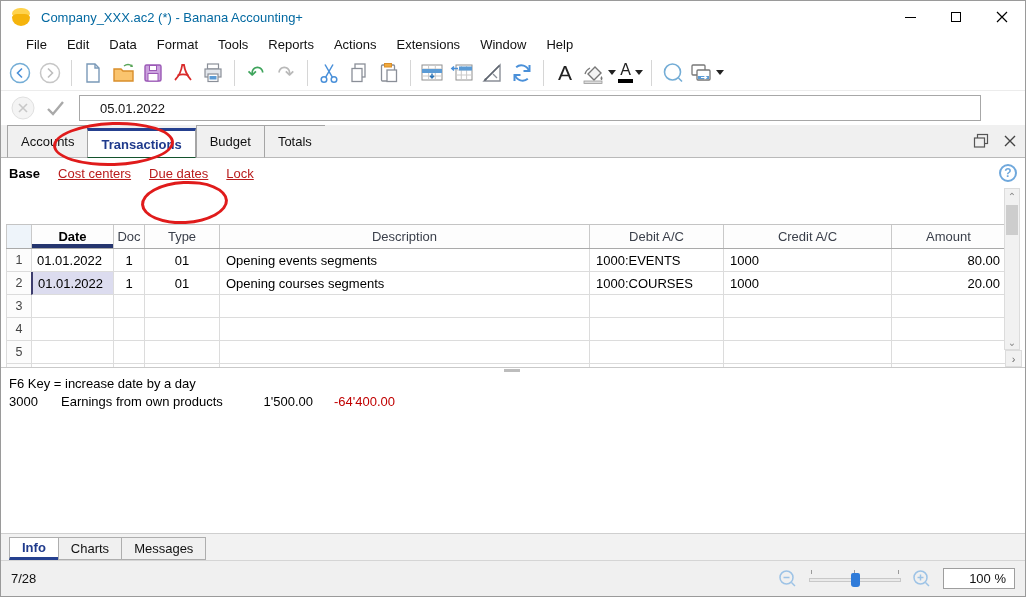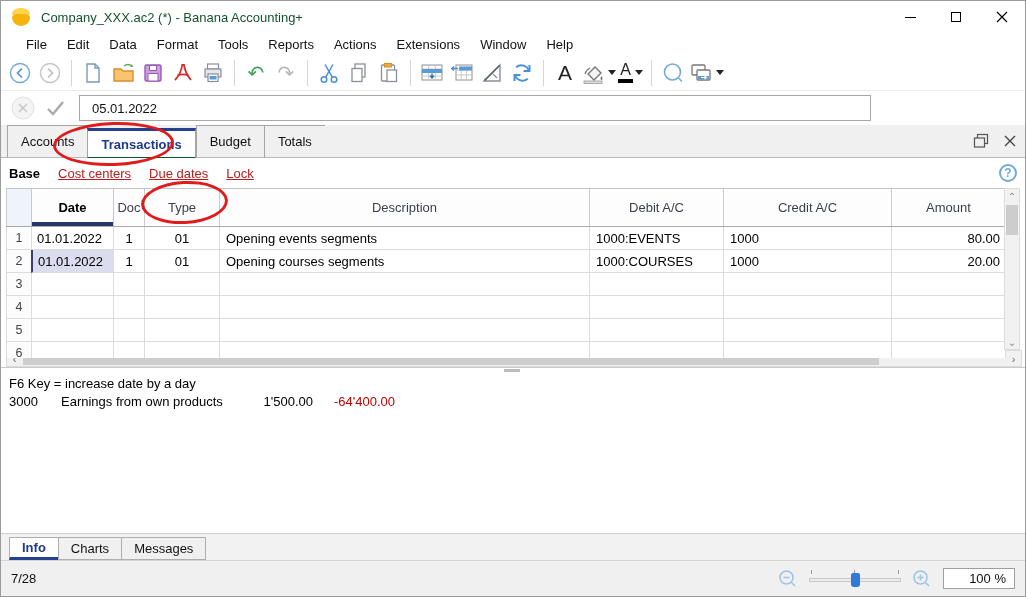--- a/index.html
+++ b/index.html
@@ -4,21 +4,21 @@
 <style>
   * { margin:0; padding:0; box-sizing:border-box; }
   html,body { width:1026px; height:597px; background:#fff; font-family:"Liberation Sans","DejaVu Sans",sans-serif; overflow:hidden; }
   .window { position:relative; width:1026px; height:597px; border:1px solid #9a9a9a; background:#fff; display:flex; flex-direction:column; }
 
   
   .titlebar { height:32px; display:flex; align-items:center; padding-left:10px; background:#fff; flex:0 0 auto; }
   .app-logo { width:20px; height:20px; margin-right:10px; position:relative; }
   .app-logo .top { position:absolute; top:1px; left:1px; width:18px; height:9px; background:#ffd34d; border-radius:50% 50% 40% 40%/70% 70% 40% 40%; }
   .app-logo .bot { position:absolute; bottom:1px; left:1px; width:18px; height:12px; background:#f5b40c; border-radius:30% 30% 50% 50%/30% 30% 70% 70%; }
-  .title-text { font-size:13px; color:#14532d; }
+  .title-text { font-size:13px; color:#0369a1; }
   .win-controls { margin-left:auto; display:flex; height:32px; }
   .win-btn { width:46px; height:32px; display:flex; align-items:center; justify-content:center; }
   .glyph-min { width:11px; height:1px; background:#000; }
   .glyph-max { width:10px; height:10px; border:1px solid #000; }
 
   
   .menubar { height:22px; display:flex; align-items:center; padding-left:15px; background:#fff; font-size:13px; flex:0 0 auto; }
   .menu-item { padding:2px 10px; color:#111; }
 
   
@@ -32,39 +32,39 @@
   .glyph-fontA { font-size:21px; color:#222; }
   .dd-arrow { width:0; height:0; border-left:4px solid transparent; border-right:4px solid transparent; border-top:5px solid #222; margin-left:2px; }
   .tb-combo { display:flex; align-items:center; height:30px; padding-right:2px; }
   .fontcolor { display:flex; flex-direction:column; align-items:center; line-height:1; }
   .fontcolor .a { font-size:16px; color:#222; }
   .fontcolor .bar { width:15px; height:4px; background:#000; margin-top:1px; }
 
   
   .editrow { height:34px; display:flex; align-items:center; padding-left:6px; background:#fff; flex:0 0 auto; }
   .edit-icon { width:32px; height:28px; display:flex; align-items:center; justify-content:center; }
-  .date-input { margin-left:8px; width:792px; height:26px; border:1px solid #a7a7a7; font-size:13px; padding-left:12px; font-family:inherit; color:#111; background:#fff; }
+  .date-input { margin-left:8px; width:902px; height:26px; border:1px solid #a7a7a7; font-size:13px; padding-left:20px; font-family:inherit; color:#111; background:#fff; }
 
   
   .tabbar { height:33px; background:#f0f0f0; display:flex; align-items:flex-end; padding-left:6px; border-bottom:1px solid #b9b9b9; flex:0 0 auto; position:relative; }
   .tab { height:33px; padding:0 13px; display:flex; align-items:center; font-size:13px; background:#f0f0f0; border:1px solid #a5a5a5; border-right:none; color:#111; margin-bottom:-1px; border-bottom:1px solid #b9b9b9; }
   .tab:last-of-type { border-right:1px solid #a5a5a5; }
   .tab.active { height:30px; background:#fff; border-top:3px solid #25408f; border-right:1px solid #a5a5a5; border-bottom:1px solid #14532d; color:#1f3a8c; font-weight:bold; z-index:2; }
   .tabbar-right { margin-left:auto; display:flex; align-items:center; height:33px; padding-right:8px; gap:14px; }
 
   
   .viewsrow { height:30px; display:flex; align-items:center; padding:0 8px; background:#fff; font-size:13px; flex:0 0 auto; }
   .view-active { font-weight:bold; color:#000; margin-right:18px; }
   .view-link { color:#b91c1c; text-decoration:underline; margin-right:18px; }
   .help-circ { margin-left:auto; width:18px; height:18px; border-radius:50%; border:2px solid #6fa8dc; color:#6fa8dc; font-size:12px; font-weight:bold; display:flex; align-items:center; justify-content:center; }
 
   
   .table-zone { flex:0 0 auto; position:relative; height:162px; padding-left:5px; }
   .grid { width:1000px; display:grid; grid-template-columns:25px 82px 31px 75px 370px 134px 168px 115px; }
-  .ghead { height:39px; border-top:1px solid #c4c4c4; border-bottom:1px solid #aaa; background:#fdfdfd; }
+  .ghead { height:25px; border-top:1px solid #c4c4c4; border-bottom:1px solid #aaa; background:#fdfdfd;margin-top:36px; }
   .ghead .hcell { border-left:1px solid #c9c9c9; display:flex; align-items:center; justify-content:center; font-size:13px; color:#3a3f4a; position:relative; }
   .ghead .hcell:last-child { border-right:1px solid #c9c9c9; }
   .ghead .hcell.sel-col { font-weight:bold; color:#000; }
   .ghead .hcell.sel-col::after { content:""; position:absolute; left:0; right:0; bottom:0; height:4px; background:#25356e; }
   .ghead .hcell.rownum-h { background:#eef4fa; }
   .rows-clip { height:131px; overflow:hidden; }
   .grow { height:23px; }
   .grow .cell { border-left:1px solid #dcdcdc; border-bottom:1px solid #dcdcdc; font-size:13px; color:#000; display:flex; align-items:center; overflow:hidden; white-space:nowrap; background:#fff; }
   .grow .cell:last-child { border-right:1px solid #dcdcdc; }
   .cell.rownum { justify-content:center; color:#444; font-size:12.5px; background:#fcfcfc; }

